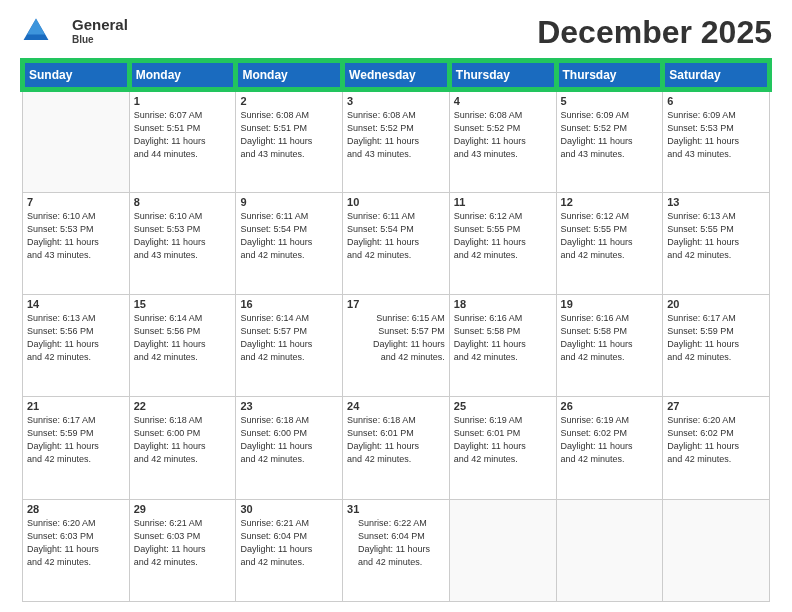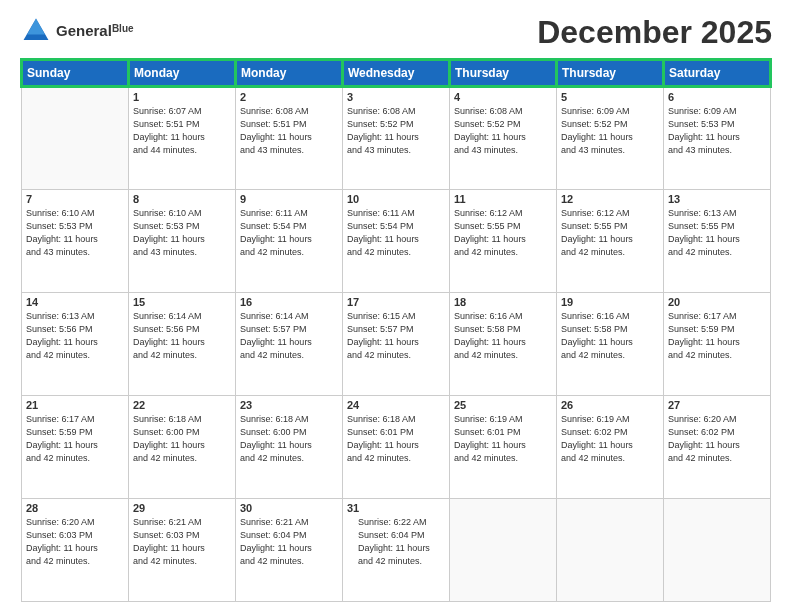--- a/index.html
+++ b/index.html
@@ -23,22 +23,23 @@
       justify-content: space-between;
       margin-bottom: 8px;
     }
     .logo {
       display: flex;
       align-items: center;
       gap: 4px;
     }
     .logo-text {
       display: flex;
-      flex-direction: row;
+      flex-direction: column;
       line-height: 1.1;
+      margin-left: 16px;
     }
     .logo-general {
       font-size: 15px;
       font-weight: bold;
       color: #333;
     }
     .logo-blue {
       font-size: 10px;
       font-weight: bold;
       color: #404040;
@@ -65,21 +66,21 @@
       border-collapse: collapse;
       flex: 1;
     }
     .calendar th {
       background: #1a6bbf;
       color: #fff;
       font-size: 12px;
       font-weight: bold;
       padding: 5px 4px;
       text-align: left;
-      border: 3px solid #22c55e;
+      border: 5px solid #22c55e;
     }
     .calendar td {
       border: 1px solid #ccc;
       vertical-align: top;
       padding: 3px 4px;
       width: calc(100% / 7);
       font-size: 9.5px;
       color: #333;
       background: #fff;
       height: 88px;
@@ -249,21 +250,21 @@
           </td>
           <td>
             <span class="day-number">16</span>
             <div class="day-info" style="white-space: pre-line;">Sunrise: 6:14 AM
 Sunset: 5:57 PM
 Daylight: 11 hours
 and 42 minutes.</div>
           </td>
           <td>
             <span class="day-number">17</span>
-            <div class="day-info" style="white-space: pre-line;">Sunrise: 6:15 AM
+            <div class="day-info" style="white-space: pre-line; text-align: right;">Sunrise: 6:15 AM
 Sunset: 5:57 PM
 Daylight: 11 hours
 and 42 minutes.</div>
           </td>
           <td>
             <span class="day-number">18</span>
             <div class="day-info" style="white-space: pre-line;">Sunrise: 6:16 AM
 Sunset: 5:58 PM
 Daylight: 11 hours
 and 42 minutes.</div>

